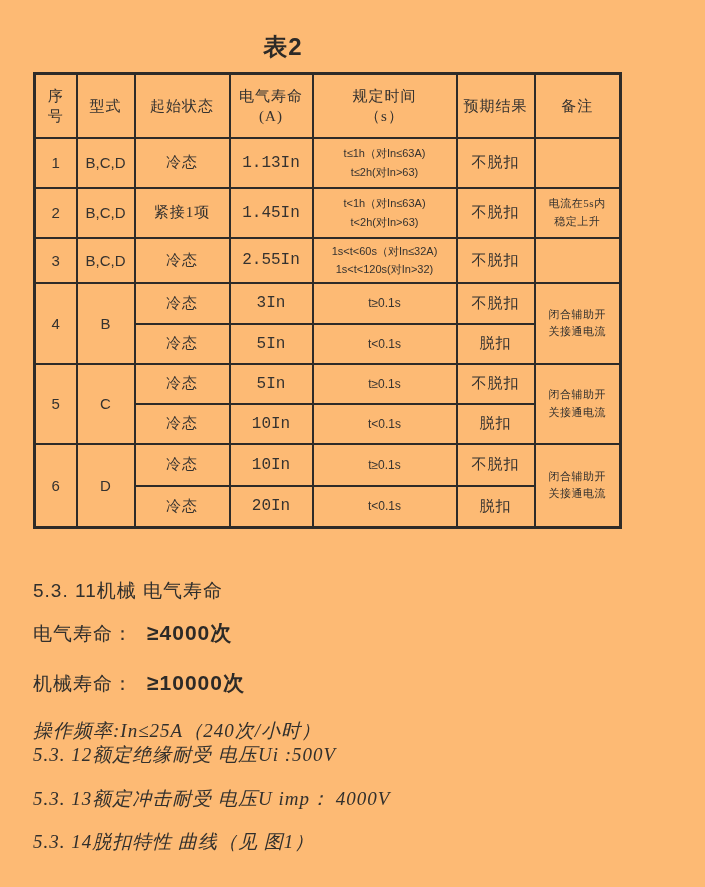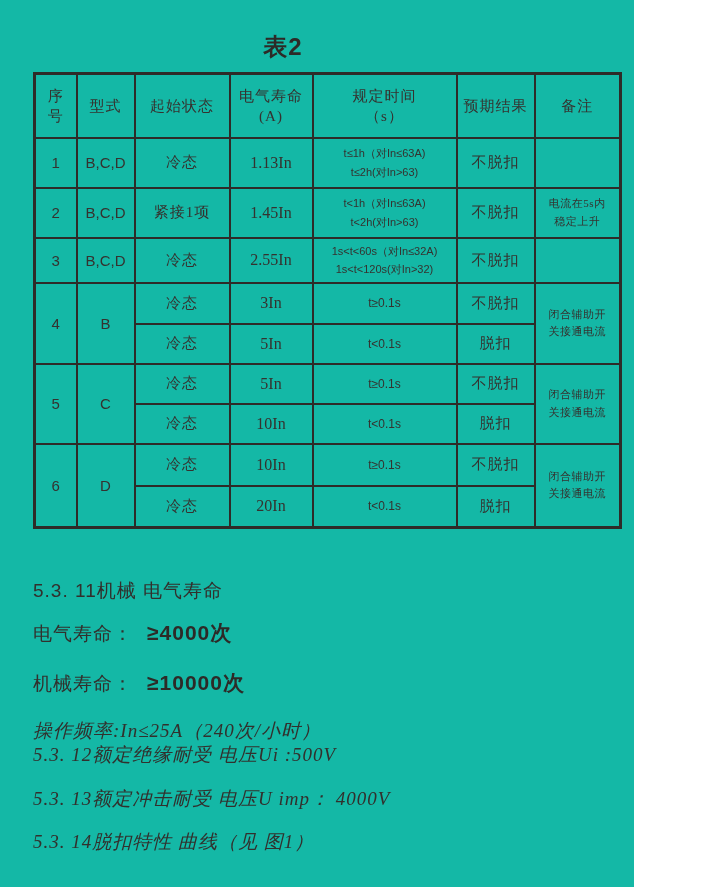--- a/index.html
+++ b/index.html
@@ -1,17 +1,17 @@
 <!DOCTYPE html>
 <html><head>
 <meta charset="utf-8">
 <style>
   html,body{margin:0;padding:0;background:#ffffff;}
   .page{
-    position:relative;width:634px;height:887px;background:#14b8a6;
+    position:relative;width:705px;height:887px;background:#fdba74;
     font-family:"Liberation Sans","DejaVu Sans",sans-serif;
     color:#32302d;overflow:hidden;
   }
   .doc-title{
     position:absolute;top:31px;left:33px;width:500px;text-align:center;
     font-size:24px;font-weight:600;letter-spacing:1px;color:#2d2a27;
   }
   table.spec{
     position:absolute;left:33px;top:72px;border-collapse:collapse;
     table-layout:fixed;border:3px solid #2e2b28;
@@ -20,21 +20,21 @@
     border:2px solid #2e2b28;text-align:center;vertical-align:middle;
     padding:0;font-weight:normal;color:#35322f;box-sizing:border-box;
   }
   th.hd{
     font-family:"Liberation Serif","DejaVu Serif",serif;
     font-size:15px;white-space:pre-line;line-height:1.35;letter-spacing:1px;
   }
   .h-hdr{height:64px}.h-50{height:50px}.h-45{height:45px}
   .h-41{height:41px}.h-40{height:40px}.h-42{height:42px}
   td.num{font-family:"Liberation Sans","DejaVu Sans",sans-serif;font-size:15px;}
-  td.cur{font-family:Liberation Serif, serif;font-size:16px;margin-left:14px;}
+  td.cur{font-family:Liberation Mono, monospace;font-size:16px;margin-left:14px;}
   td.cjk{font-family:"Liberation Serif","DejaVu Serif",serif;font-size:15px;letter-spacing:1px;}
   td.time{
     font-size:11px;white-space:pre-line;text-align:left;
     padding-left:5px;line-height:1.65;letter-spacing:0;
   }
   td.time-c{font-size:12px;text-align:center;}
   td.note{
     font-family:"Liberation Serif","DejaVu Serif",serif;
     font-size:11px;white-space:pre-line;line-height:1.55;letter-spacing:0.5px;
   }

